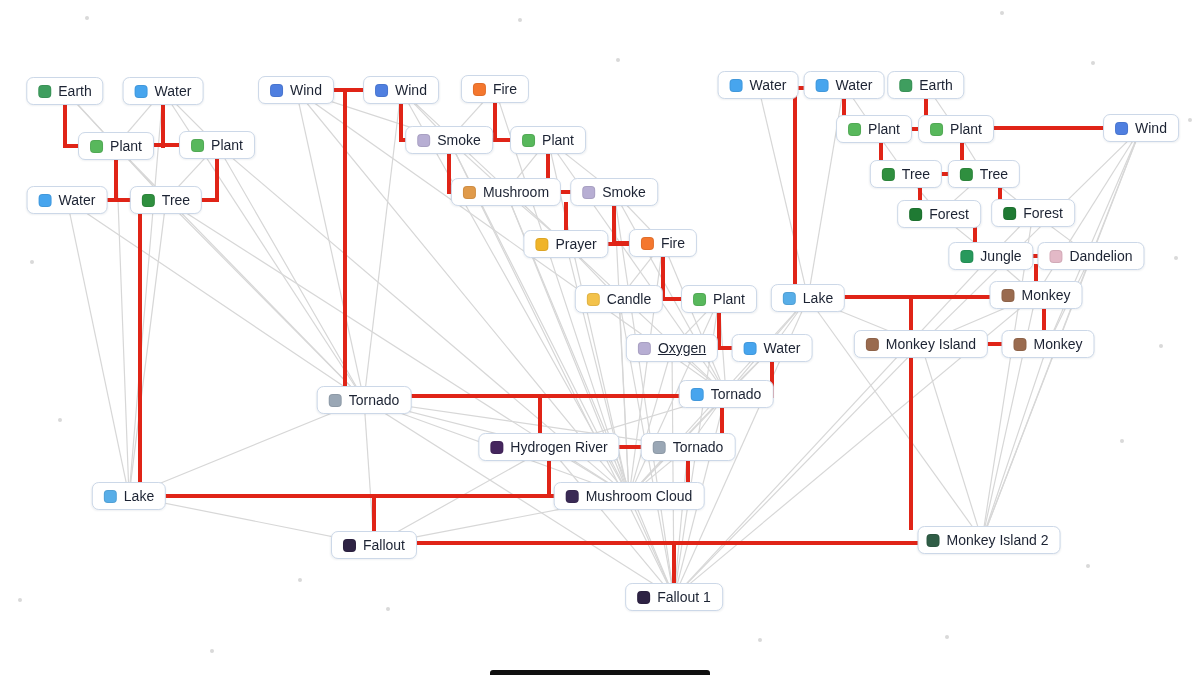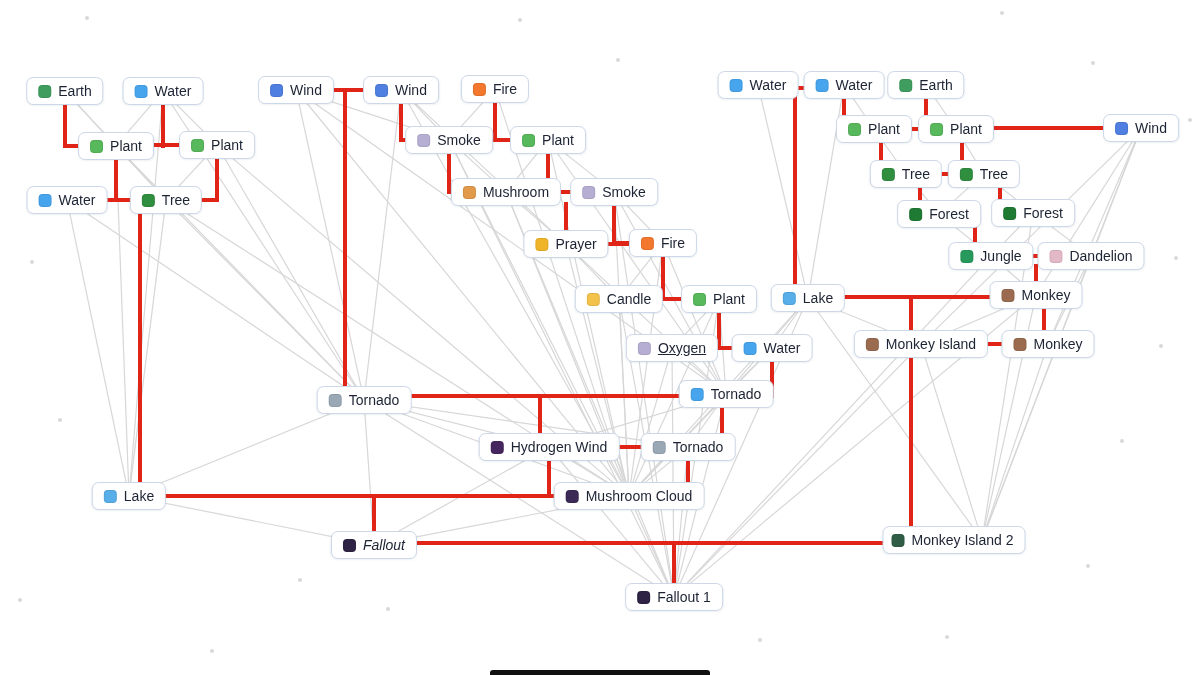--- a/index.html
+++ b/index.html
@@ -363,39 +363,39 @@
     <div class="pill" style="left: 726px; top: 394px;">
       <span class="icon" style="background: rgb(71, 165, 238);"></span>
       <span class="label">Tornado</span>
     </div>
     <div class="pill" style="left: 364px; top: 400px;">
       <span class="icon" style="background: rgb(154, 167, 181);"></span>
       <span class="label">Tornado</span>
     </div>
     <div class="pill" style="left: 549px; top: 447px;">
       <span class="icon" style="background: rgb(69, 38, 94);"></span>
-      <span class="label">Hydrogen Wind</span>
+      <span class="label">Hydrogen River</span>
     </div>
     <div class="pill" style="left: 688px; top: 447px;">
       <span class="icon" style="background: rgb(154, 167, 181);"></span>
       <span class="label">Tornado</span>
     </div>
     <div class="pill" style="left: 129px; top: 496px;">
       <span class="icon" style="background: rgb(88, 174, 232);"></span>
       <span class="label">Lake</span>
     </div>
     <div class="pill" style="left: 629px; top: 496px; text-align: center;">
       <span class="icon" style="background: rgb(58, 42, 85);"></span>
       <span class="label">Mushroom Cloud</span>
     </div>
-    <div class="pill" style="left: 374px; top: 545px; font-style: italic;">
+    <div class="pill" style="left: 374px; top: 545px;">
       <span class="icon" style="background: rgb(46, 35, 68);"></span>
       <span class="label">Fallout</span>
     </div>
-    <div class="pill" style="left: 954px; top: 540px; padding-left: 8px;">
+    <div class="pill" style="left: 989px; top: 540px; padding-left: 8px;">
       <span class="icon" style="background: rgb(47, 93, 70);"></span>
       <span class="label">Monkey Island 2</span>
     </div>
     <div class="pill" style="left: 674px; top: 597px;">
       <span class="icon" style="background: rgb(46, 35, 68);"></span>
       <span class="label">Fallout 1</span>
     </div>
   </div>
 <div id="bottom-bar" style="width: 220px; height: 5px; left: 490px; bottom: 0px; background: rgb(16, 16, 16);"></div>
 

